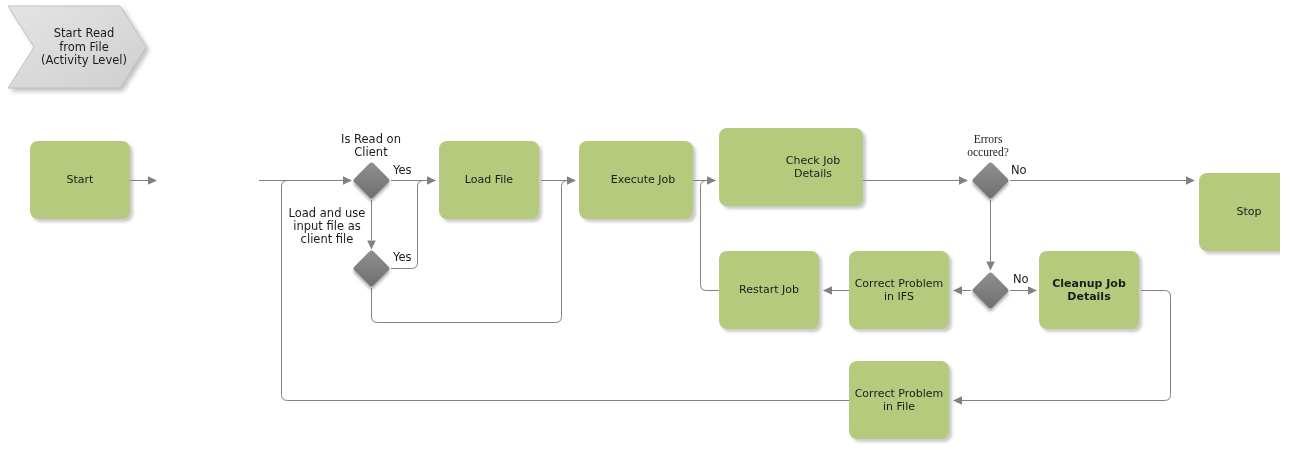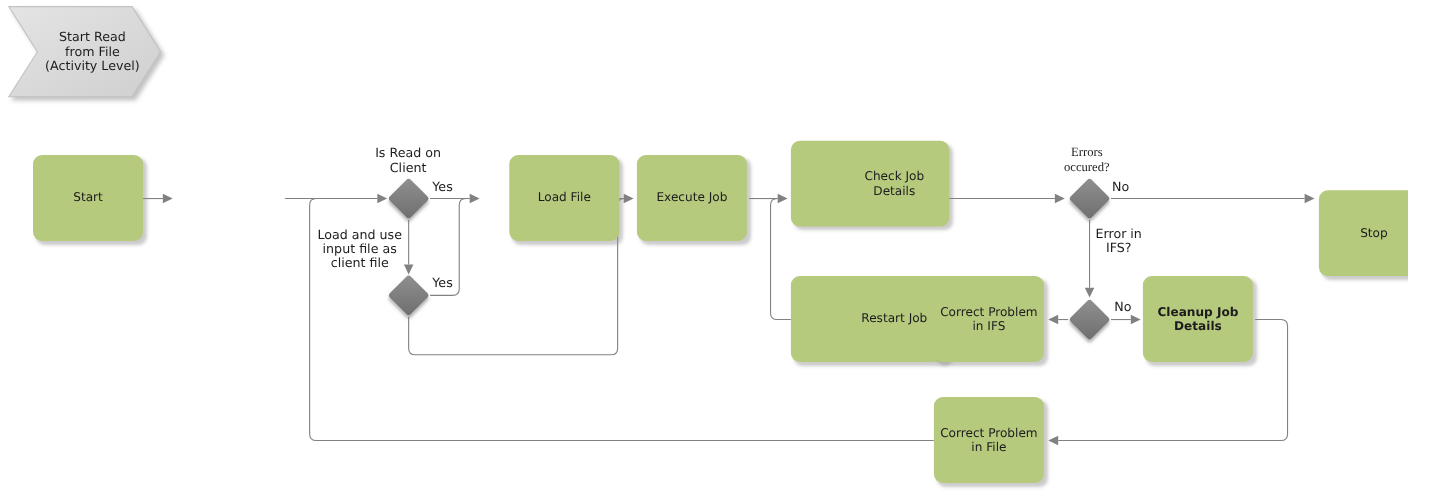--- a/index.html
+++ b/index.html
@@ -107,26 +107,26 @@
       <path d="M823,290.5 L832,286.2 832,294.8 Z"></path>
       <path d="M953,400.5 L962,396.2 962,404.8 Z"></path>
     </g>
   </svg>
 
   <div class="banner-text">Start Read
 from File
 (Activity Level)</div>
 
   <div class="node" style="left:30px;  top:141px;">Start</div>
-  <div class="node" style="left:463px; top:141px;">Load File</div>
-  <div class="node" style="left:579px; top:141px;">Execute Job</div>
+  <div class="node" style="left:439px; top:141px;">Load File</div>
+  <div class="node" style="left:579px; top:141px;padding-left:14px;">Execute Job</div>
   <div class="node" style="left:719px; top:128px;padding-left:44px;">Check Job
 Details</div>
   <div class="node" style="left:1199px;top:141px;margin-top:32px;">Stop</div>
-  <div class="node" style="left:719px; top:251px;padding-left:44px;">Restart Job</div>
+  <div class="node" style="left:719px; top:251px;">Restart Job</div>
   <div class="node" style="left:849px; top:251px;">Correct Problem
 in IFS</div>
   <div class="node" style="left:1039px;top:251px;font-weight:bold;">Cleanup Job
 Details</div>
   <div class="node" style="left:849px; top:361px;">Correct Problem
 in File</div>
 
   <div class="diamond" style="left:358px; top:167px;"></div>
   <div class="diamond" style="left:358px; top:255px;"></div>
   <div class="diamond" style="left:977px; top:167px;"></div>
@@ -135,17 +135,15 @@
   <div class="edge-label centered" style="left:321px; top:133px;">Is Read on
 Client</div>
   <div class="edge-label" style="left:393px; top:164px;">Yes</div>
   <div class="edge-label centered" style="left:277px; top:207px;">Load and use
 input file as
 client file</div>
   <div class="edge-label" style="left:393px; top:251px;">Yes</div>
   <div class="edge-label centered" style="left:938px; top:133px;font-family:Liberation Serif, serif;">Errors
 occured?</div>
   <div class="edge-label" style="left:1011px; top:164px;">No</div>
-  <div class="edge-label centered" style="left:967px; top:206px;">Error in
-IFS?</div>
   <div class="edge-label" style="left:1013px; top:273px;">No</div>
 
 </div>
 
 </body></html>

